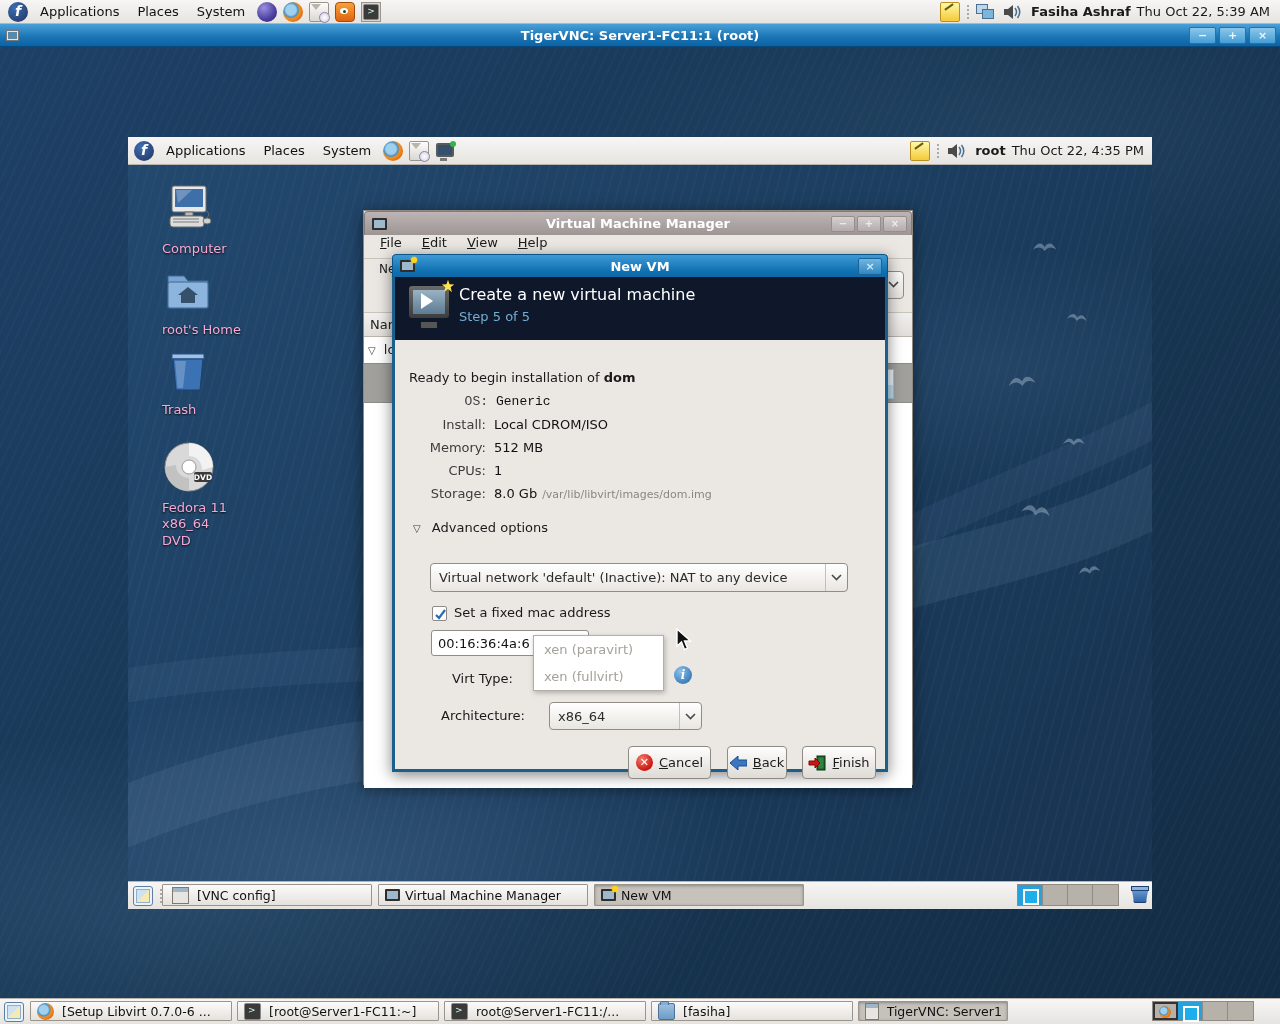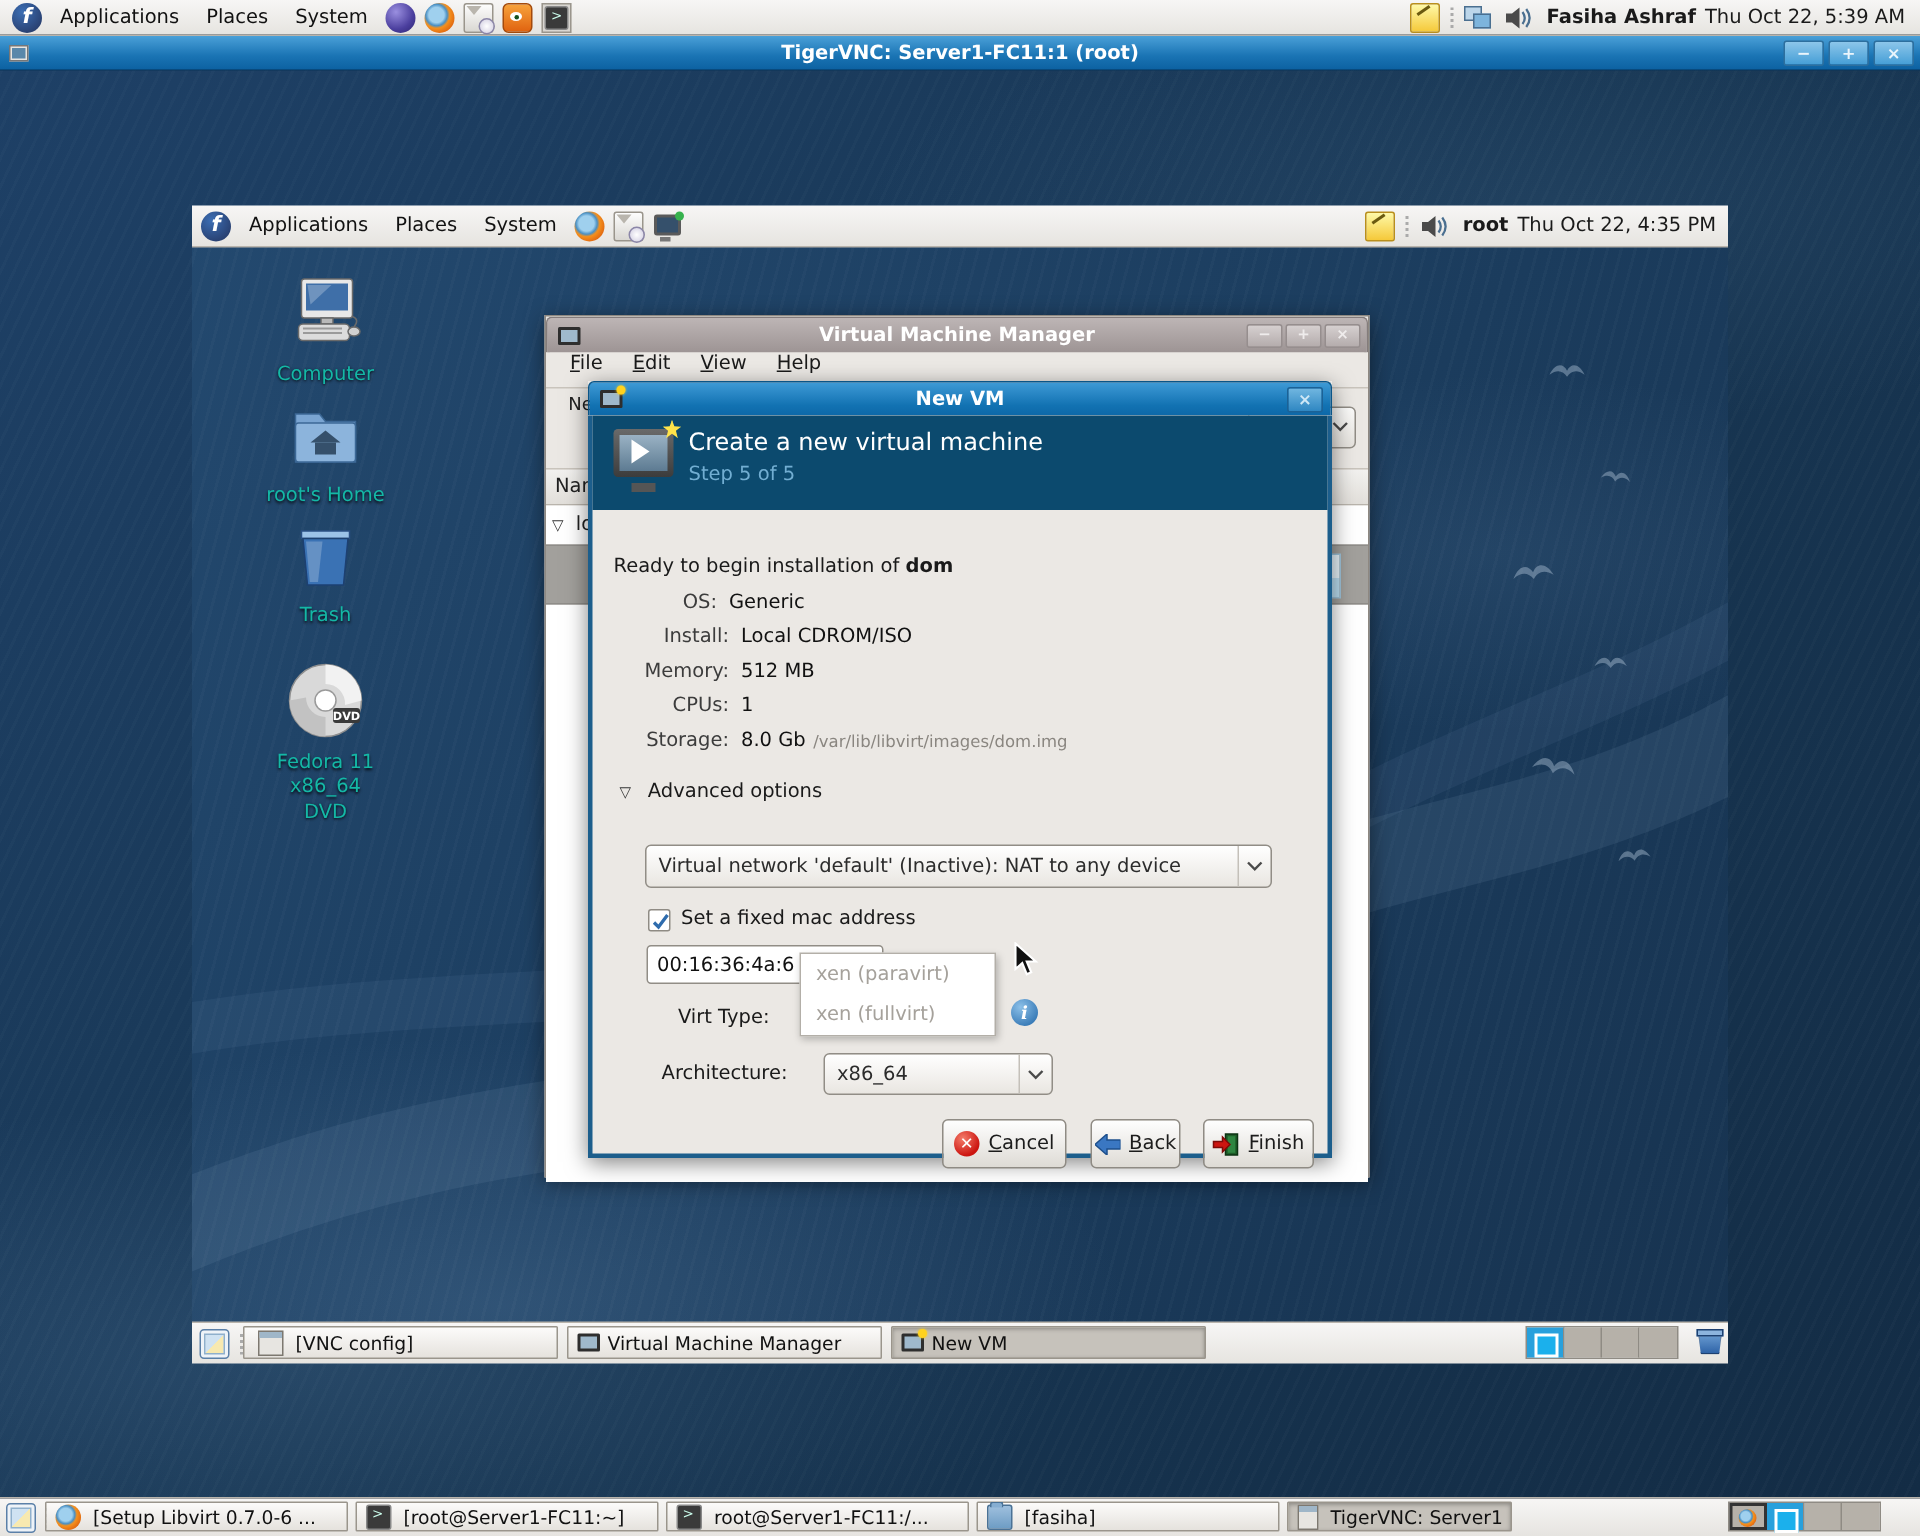--- a/index.html
+++ b/index.html
@@ -63,21 +63,21 @@
       radial-gradient(ellipse 700px 220px at 80% 10%, rgba(110,150,190,0.10), transparent 65%),
       linear-gradient(135deg,#1e4066 0%,#183754 50%,#132c45 100%); }
   #guest-screen { background:
       repeating-linear-gradient(105deg, rgba(255,255,255,0.025) 0 2px, transparent 2px 9px),
       radial-gradient(ellipse 700px 300px at 20% 95%, rgba(120,160,200,0.22), transparent 60%),
       radial-gradient(ellipse 500px 200px at 85% 30%, rgba(120,160,200,0.10), transparent 60%),
       linear-gradient(130deg,#23496f 0%,#1b3c5d 55%,#173350 100%); }
   .deco-svg { pointer-events:none; }
 
   
-  .desk-icon { width:110px; text-align:center; color:#14b8a6; }
+  .desk-icon { width:110px; color:#f9a8d4; }
   .desk-icon .glyph { display:inline-block; }
   .desk-icon .lbl { margin-top:3px; font-size:13px; text-shadow:0 1px 2px rgba(0,0,0,.9); line-height:1.25; }
 
   
   .win { box-shadow:0 3px 14px rgba(0,0,0,.5); }
   .titlebar { height:24px; display:flex; align-items:center; position:relative; color:#fff; font-weight:bold; }
   .titlebar .t-center { position:absolute; left:0; right:0; text-align:center; }
   .vmm-titlebar { background:linear-gradient(#bdb5b5,#9d9494); border:1px solid #847c7c; border-bottom:none; border-radius:4px 4px 0 0; }
   .vmm-btn { width:24px; height:16px; margin-left:2px; background:linear-gradient(#d6d0d0,#b4acac); border:1px solid #968e8e; border-radius:2px; color:#efecec; font-size:10px; line-height:14px; text-align:center; }
   .nvm-titlebar { background:linear-gradient(#3e9ad6,#1272b2 70%,#0d68a8); border:1px solid #0a5588; border-bottom:none; border-radius:4px 4px 0 0; }
@@ -96,21 +96,21 @@
   .vmm-combo { position:absolute; right:8px; top:12px; width:72px; height:28px; background:linear-gradient(#fcfcfb,#e6e3de); border:1px solid #918d86; border-radius:4px; }
   .vmm-combo .chev { position:absolute; right:4px; top:9px; }
   #vmm-colhdr { height:24px; background:linear-gradient(#f2f1ef,#e2dfda); border-bottom:1px solid #b9b4ac; line-height:24px; padding-left:6px; color:#222; }
   #vmm-list { background:#fff; height:451px; position:relative; }
   .vmm-row1 { height:26px; line-height:26px; padding-left:4px; color:#222; }
   .vmm-rowsel { height:40px; background:#a2a09c; border-top:1px solid #8f8d89; border-bottom:1px solid #8f8d89; position:relative; }
   .sparkline { position:absolute; right:18px; top:5px; width:30px; height:30px; background:linear-gradient(#e8f4fb 55%, #bcdff2 55%); border:1px solid #9fc4da; }
 
   
   #newvm { background:#ebe8e4; border:3px solid #1c5e8c; border-top:none; }
-  #nvm-header { height:63px; background:#0c4a6e; position:relative; color:#fff; }
+  #nvm-header { height:63px; background:#0f172a; position:relative; color:#fff; }
   .hdr-art { position:absolute; left:12px; top:7px; width:44px; height:46px; }
   .hdr-art .scr { position:absolute; left:2px; top:2px; width:40px; height:32px; background:linear-gradient(#6a6a6a,#3c3c3c); border-radius:3px; }
   .hdr-art .scr:before { content:""; position:absolute; inset:4px; background:linear-gradient(#9ab2c4,#5d7b92); }
   .hdr-art .play { position:absolute; left:14px; top:9px; width:0; height:0; border-left:12px solid #fff; border-top:8px solid transparent; border-bottom:8px solid transparent; }
   .hdr-art .stand { position:absolute; left:14px; bottom:2px; width:16px; height:6px; background:#555; }
   .hdr-art .star { position:absolute; right:-3px; top:-4px; width:12px; height:12px; background:#ffe44a; clip-path:polygon(50% 0,63% 35%,100% 38%,72% 60%,82% 100%,50% 76%,18% 100%,28% 60%,0 38%,37% 35%); box-shadow:0 0 4px #ffe44a; }
   #nvm-htitle { position:absolute; left:64px; top:8px; font-size:16px; }
   #nvm-hstep { position:absolute; left:64px; top:32px; font-size:13px; color:#72aed2; }
 
   .sum-row { position:absolute; display:flex; }
@@ -336,21 +336,21 @@
           <div class="stand"></div>
           <div class="star"></div>
       </div>
       <div id="nvm-htitle">Create a new virtual machine</div>
       <div id="nvm-hstep">Step 5 of 5</div>
     </div>
 
     <div class="abs" style="left:14px;top:93px;">
       <span>Ready to begin installation of </span><b>dom</b>
     </div>
-    <div class="sum-row" style="left:6px;top:117px;">
+    <div class="sum-row" style="left:16px;top:117px;font-family:Liberation Mono, monospace;">
       <span class="sum-label">OS:</span>
         <span class="sum-value">Generic</span>
     </div>
     <div class="sum-row" style="left:14px;top:140px;">
       <span class="sum-label">Install:</span>
         <span class="sum-value">Local CDROM/ISO</span>
     </div>
     <div class="sum-row" style="left:14px;top:163px;">
       <span class="sum-label">Memory:</span>
         <span class="sum-value">512 MB</span>

